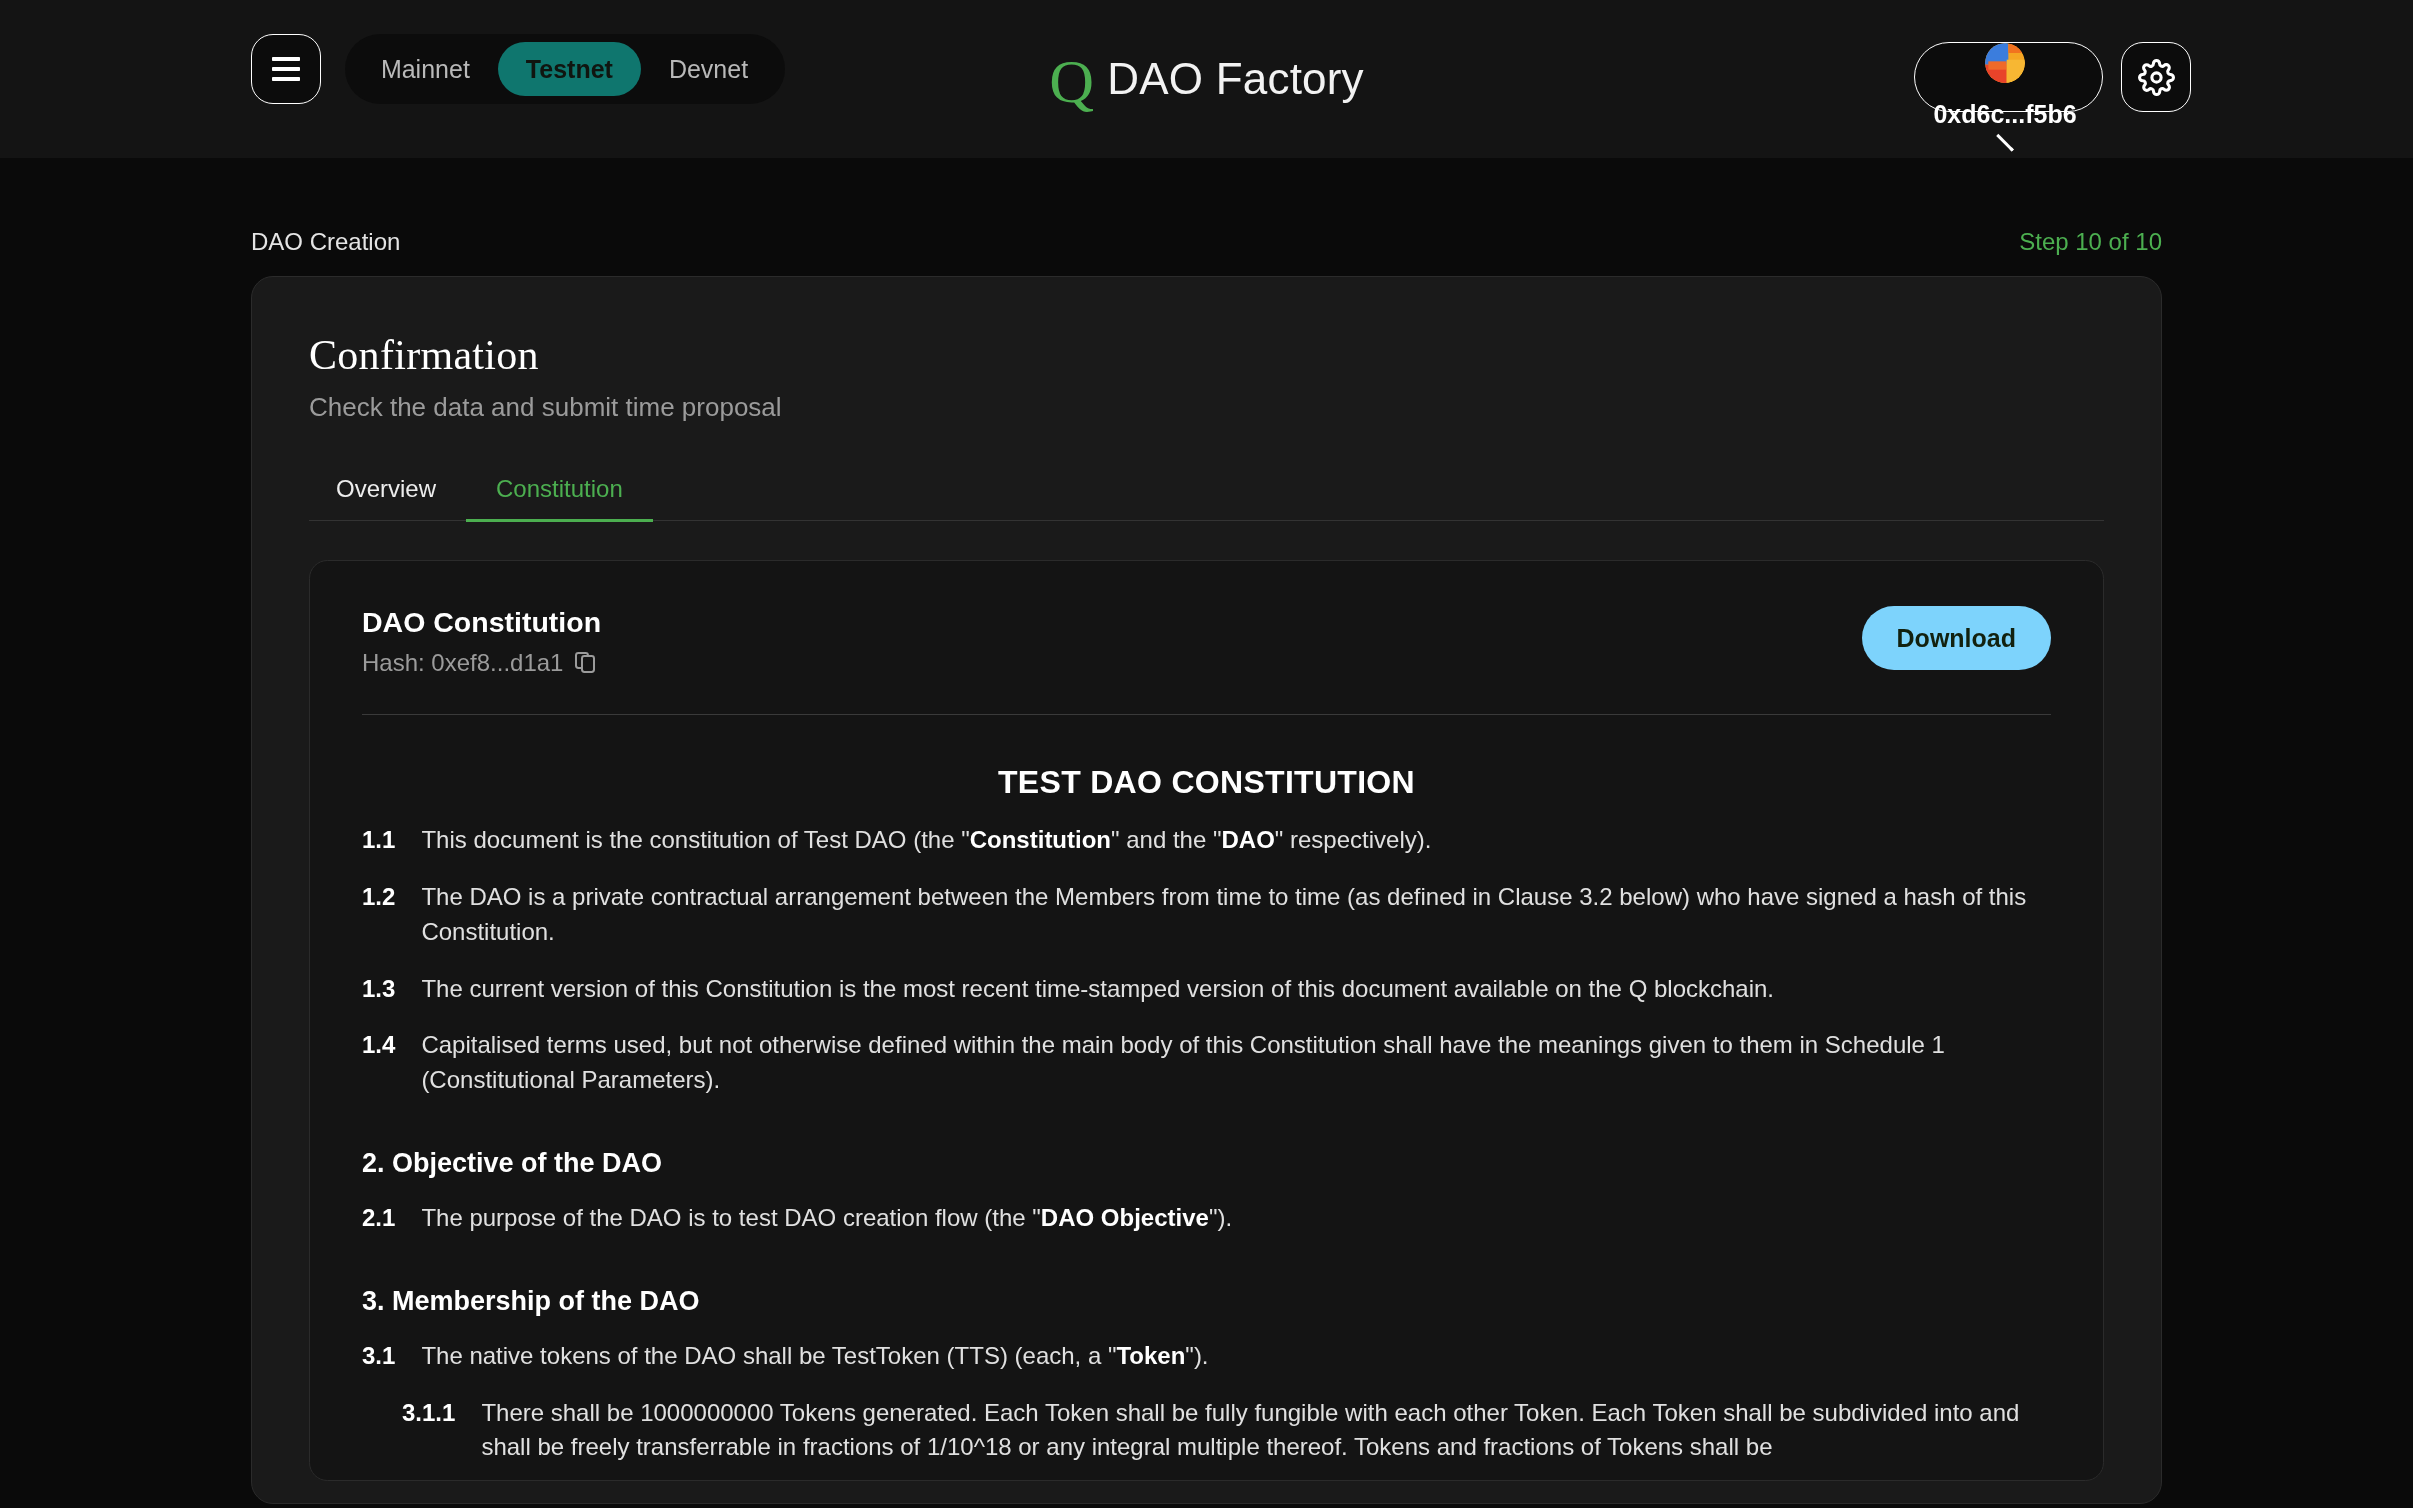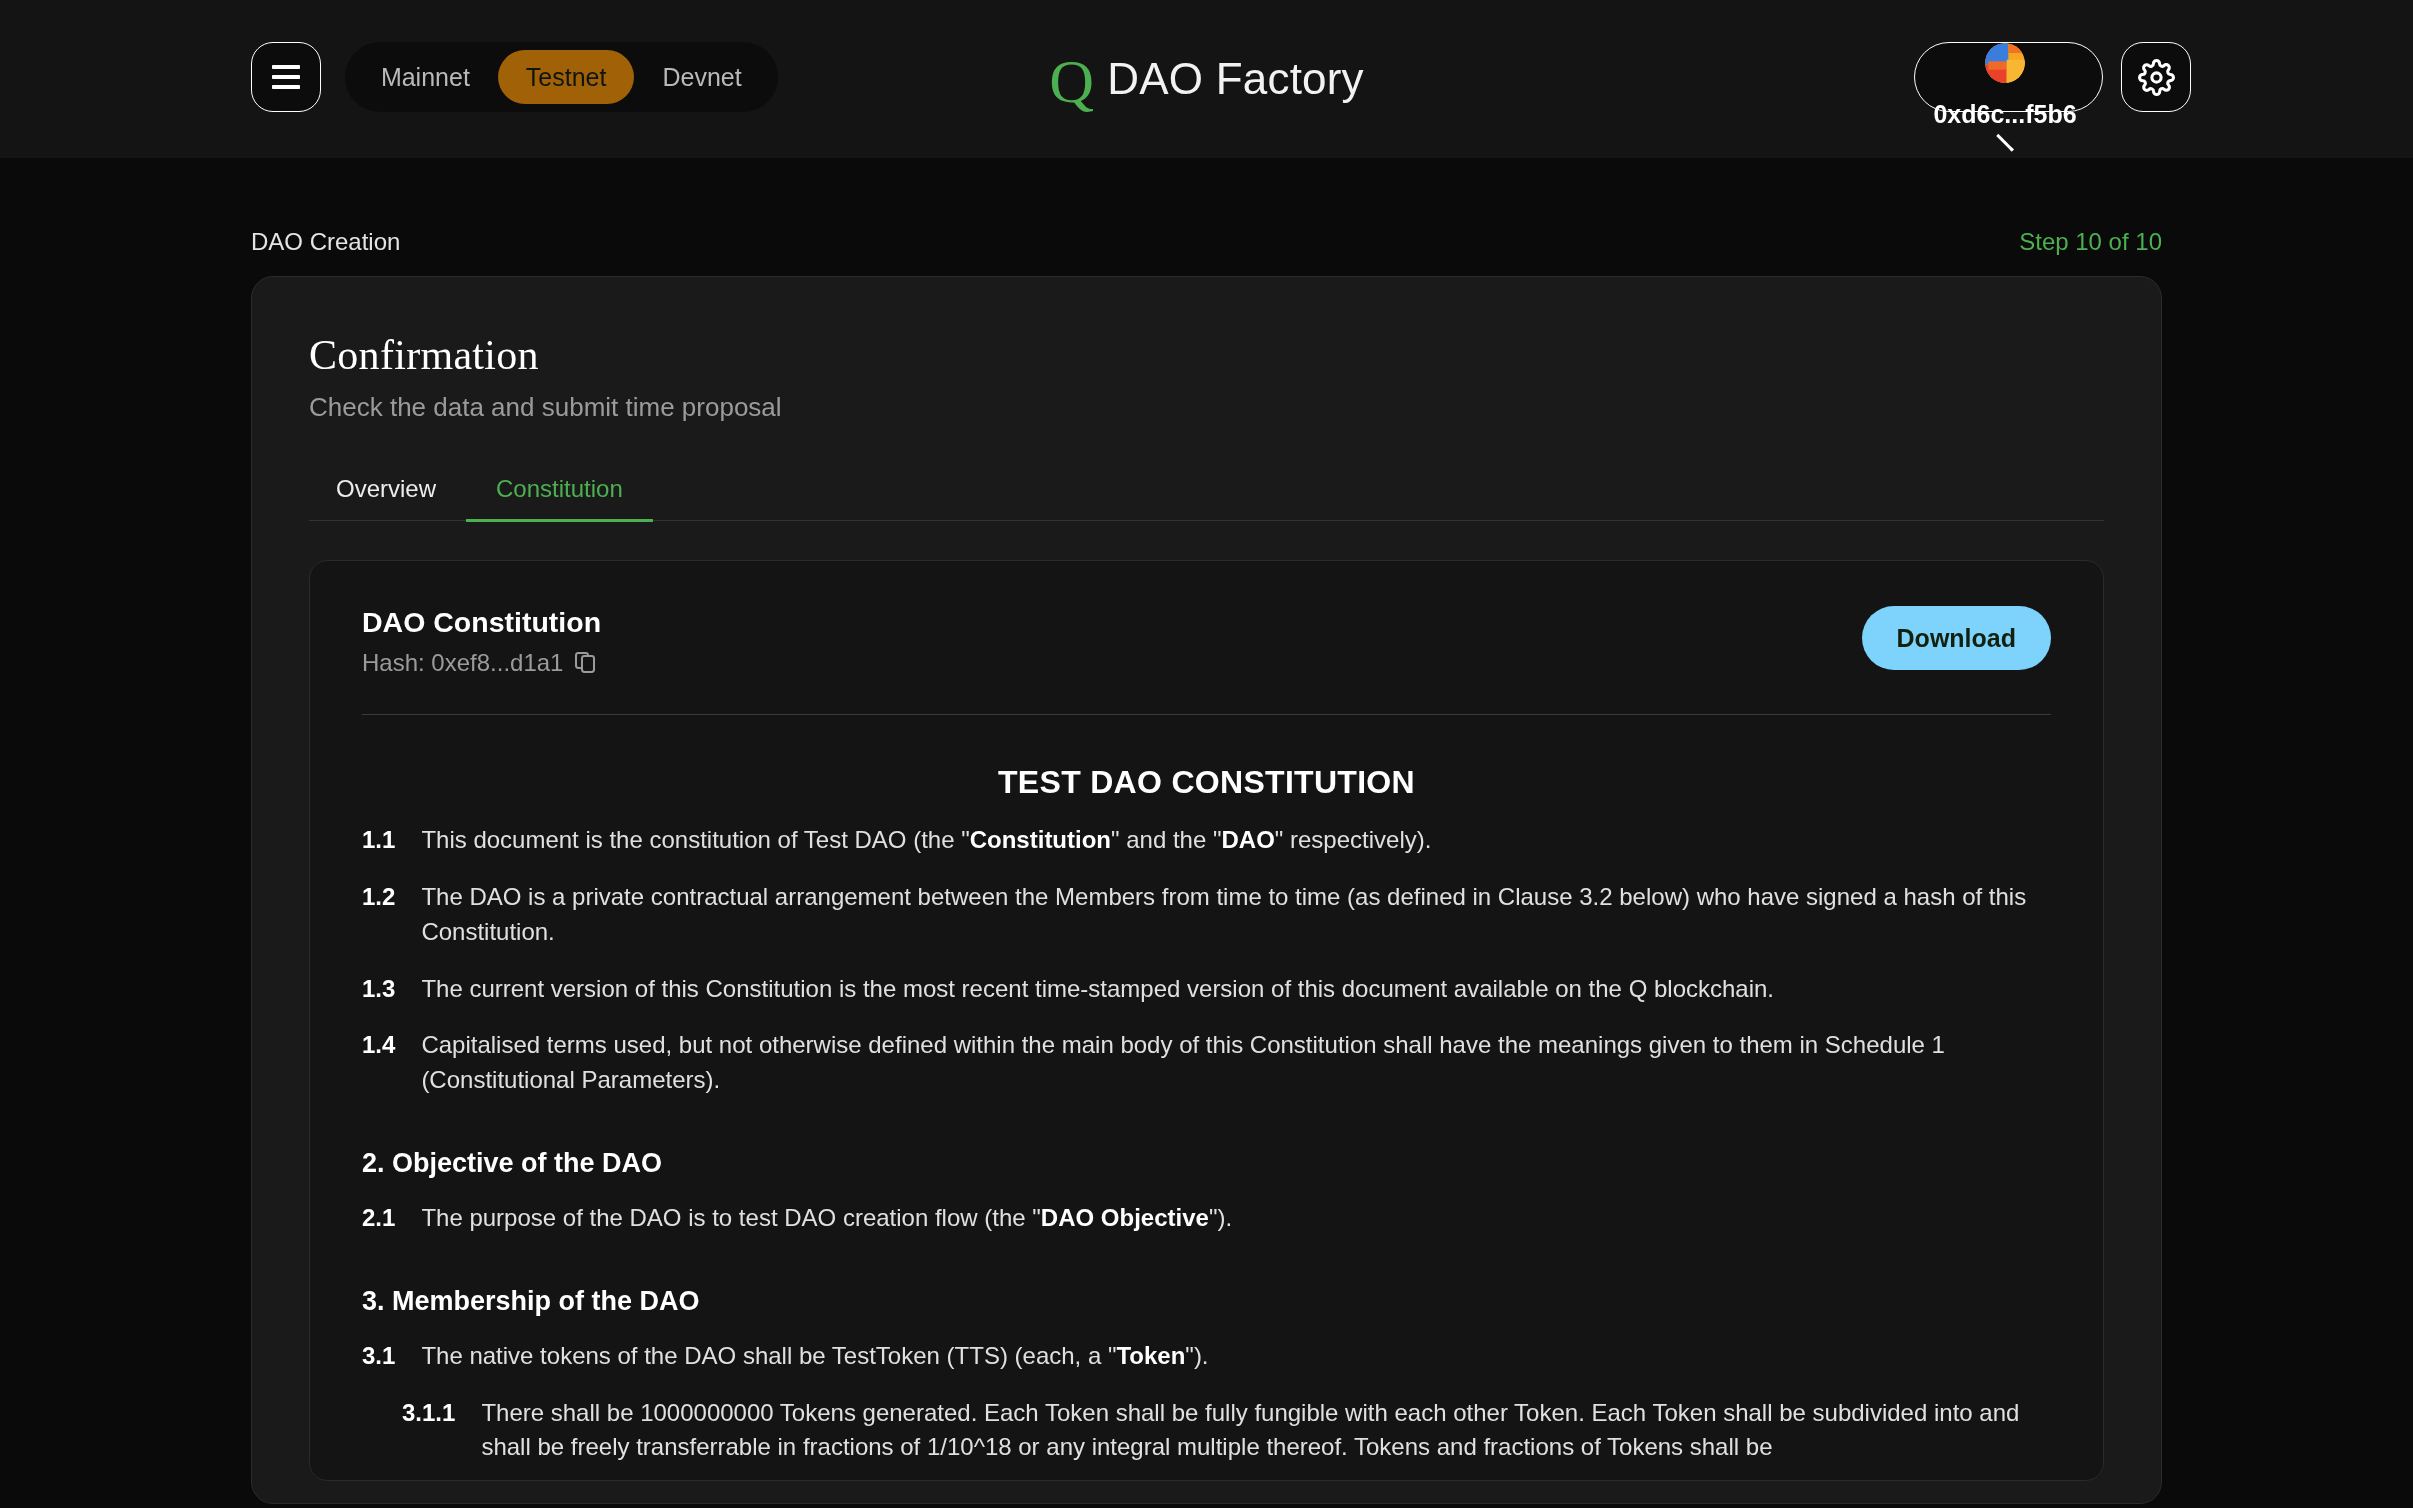--- a/index.html
+++ b/index.html
@@ -27,21 +27,21 @@
     flex: 0 0 158px;
     background: #141414;
     position: relative;
     display: flex;
     align-items: center;
   }
 
   .topbar-left {
     position: absolute;
     left: 251px;
-    top: 42px;
+    top: 34px;
     display: flex;
     gap: 23.5px;
   }
 
   .icon-btn {
     width: 70px;
     height: 70px;
     border-radius: 22px;
     border: 1.7px solid #ffffff;
     background: #0c0c0c;
@@ -69,23 +69,23 @@
     border-radius: 27px;
     display: flex;
     align-items: center;
     justify-content: center;
     font-size: 25px;
     color: #b9b9b9;
     cursor: pointer;
     white-space: nowrap;
   }
   .net-opt.active {
-    background: #a16207;
+    background: #0f766e;
     color: #101510;
-    font-weight: 400;
+    font-weight: 700;
   }
 
   .brand {
     position: absolute;
     left: 50%;
     top: 50%;
     transform: translate(-50%, -50%);
     display: flex;
     align-items: center;
     gap: 13.4px;

